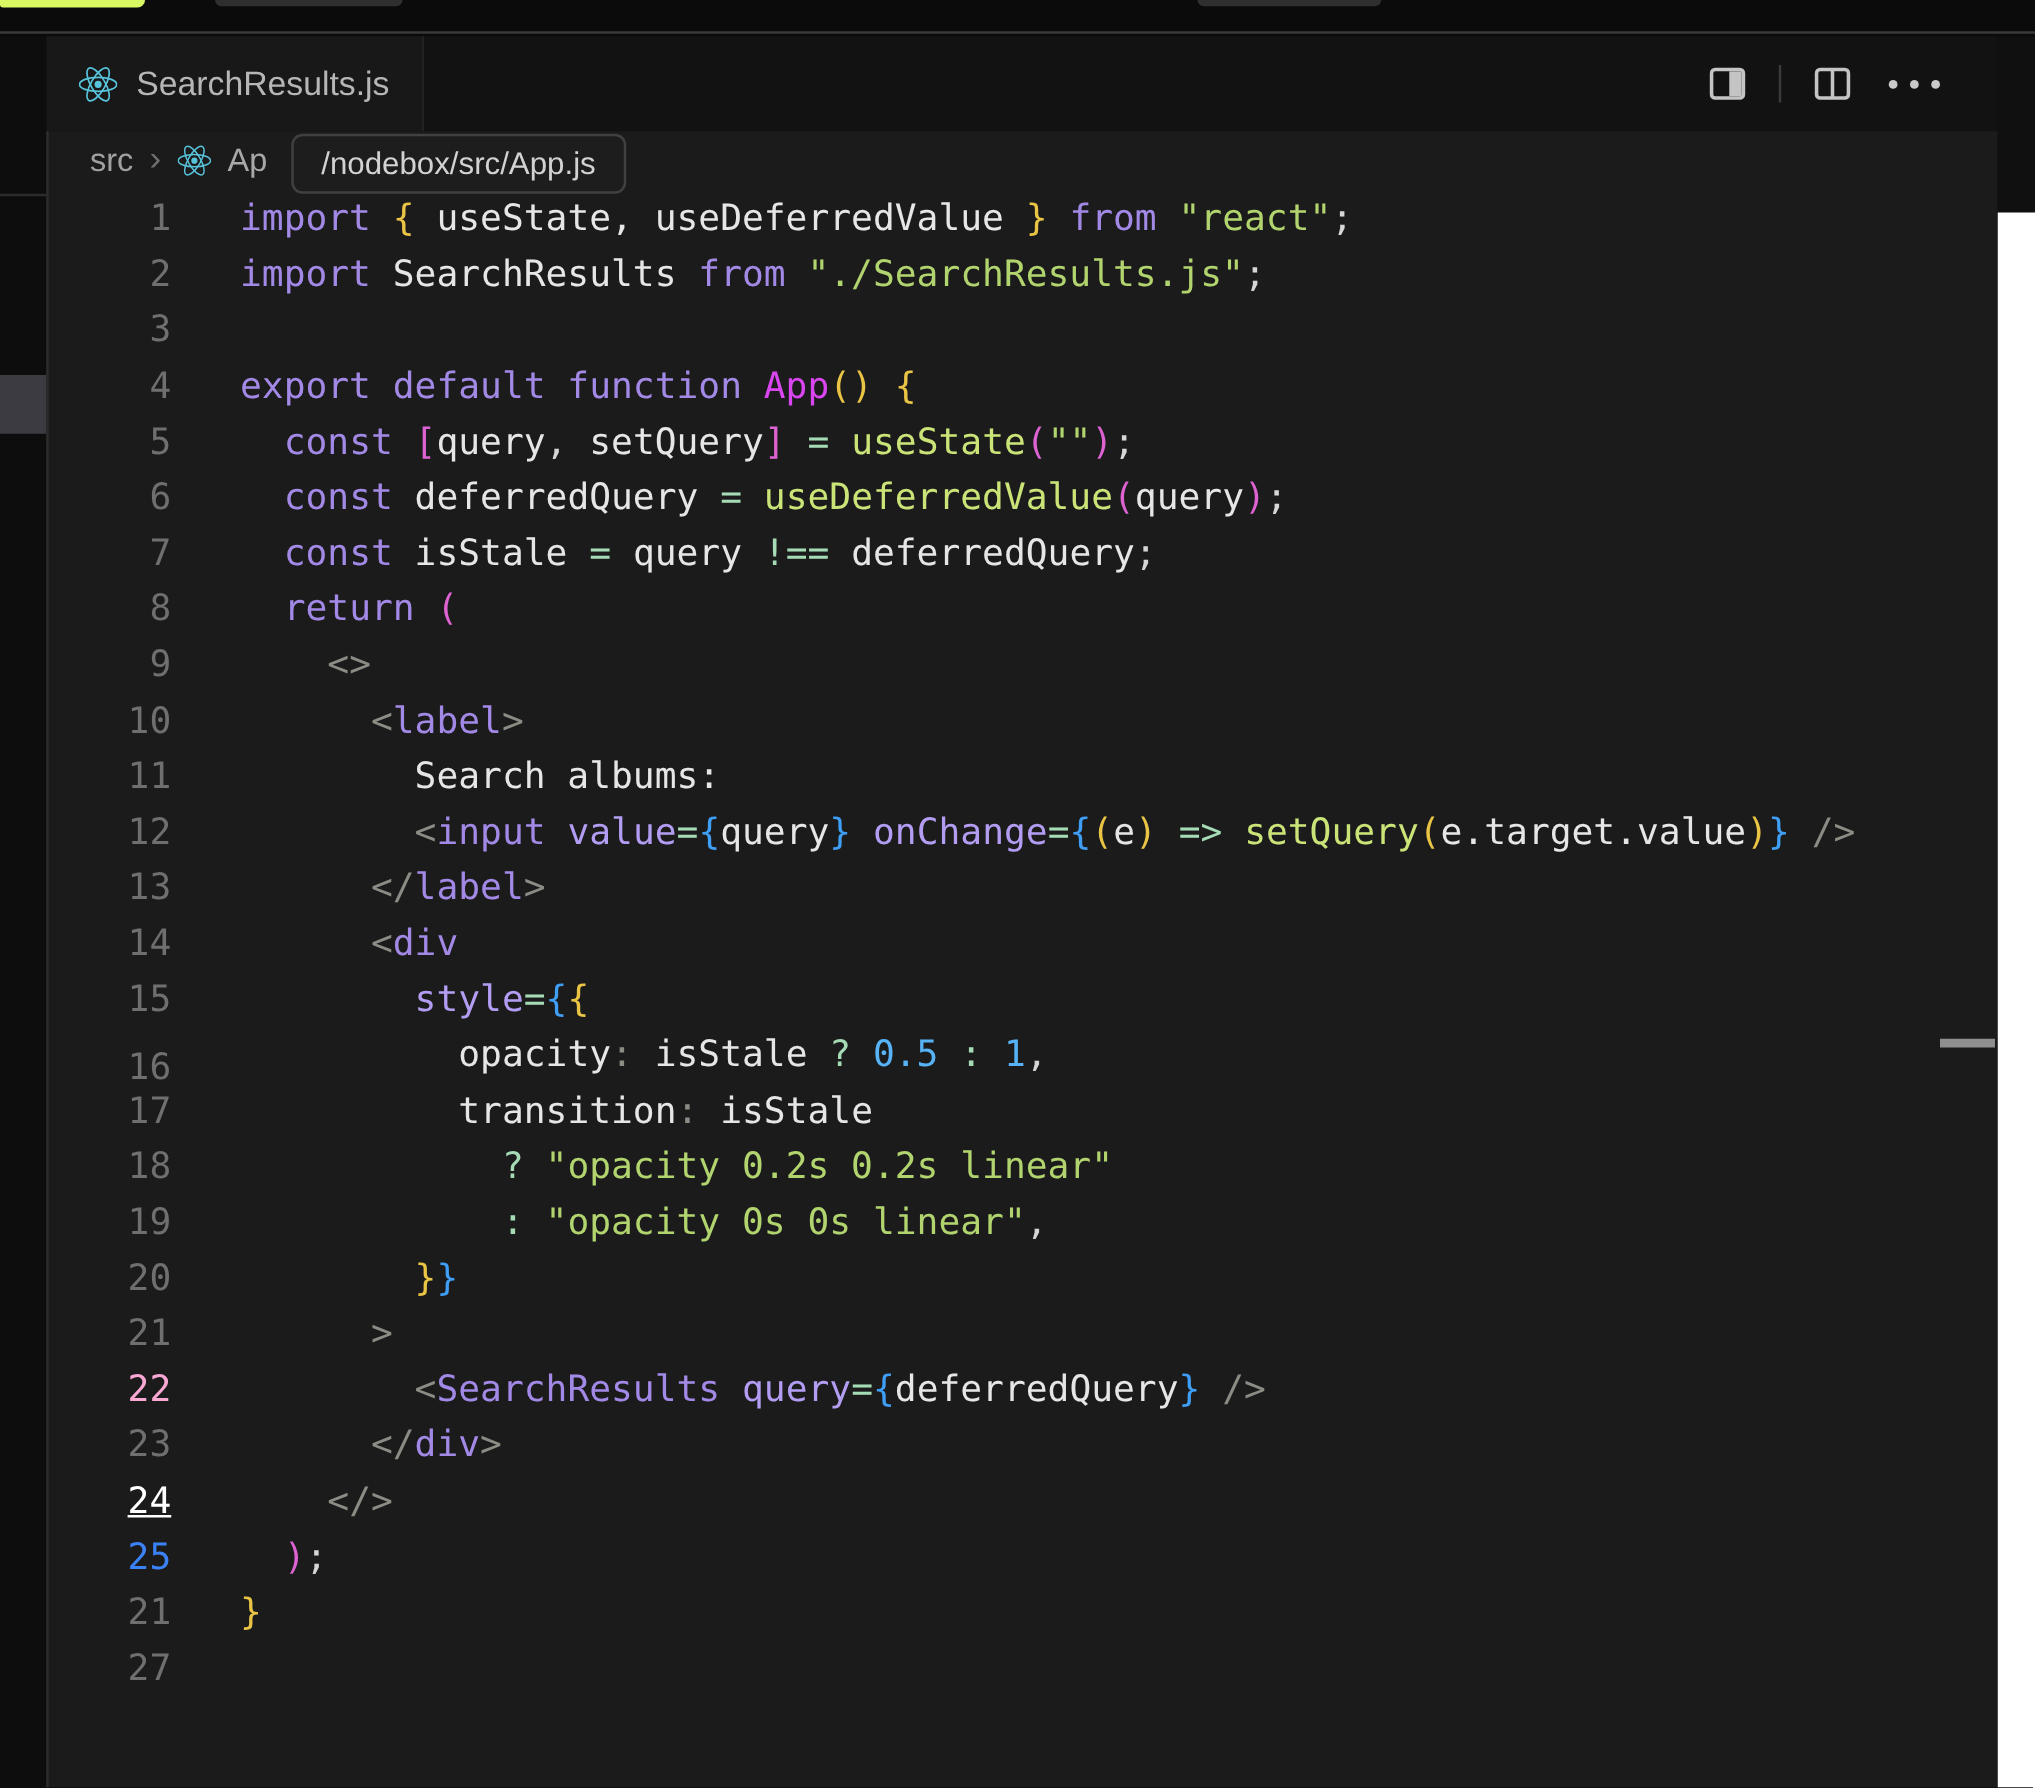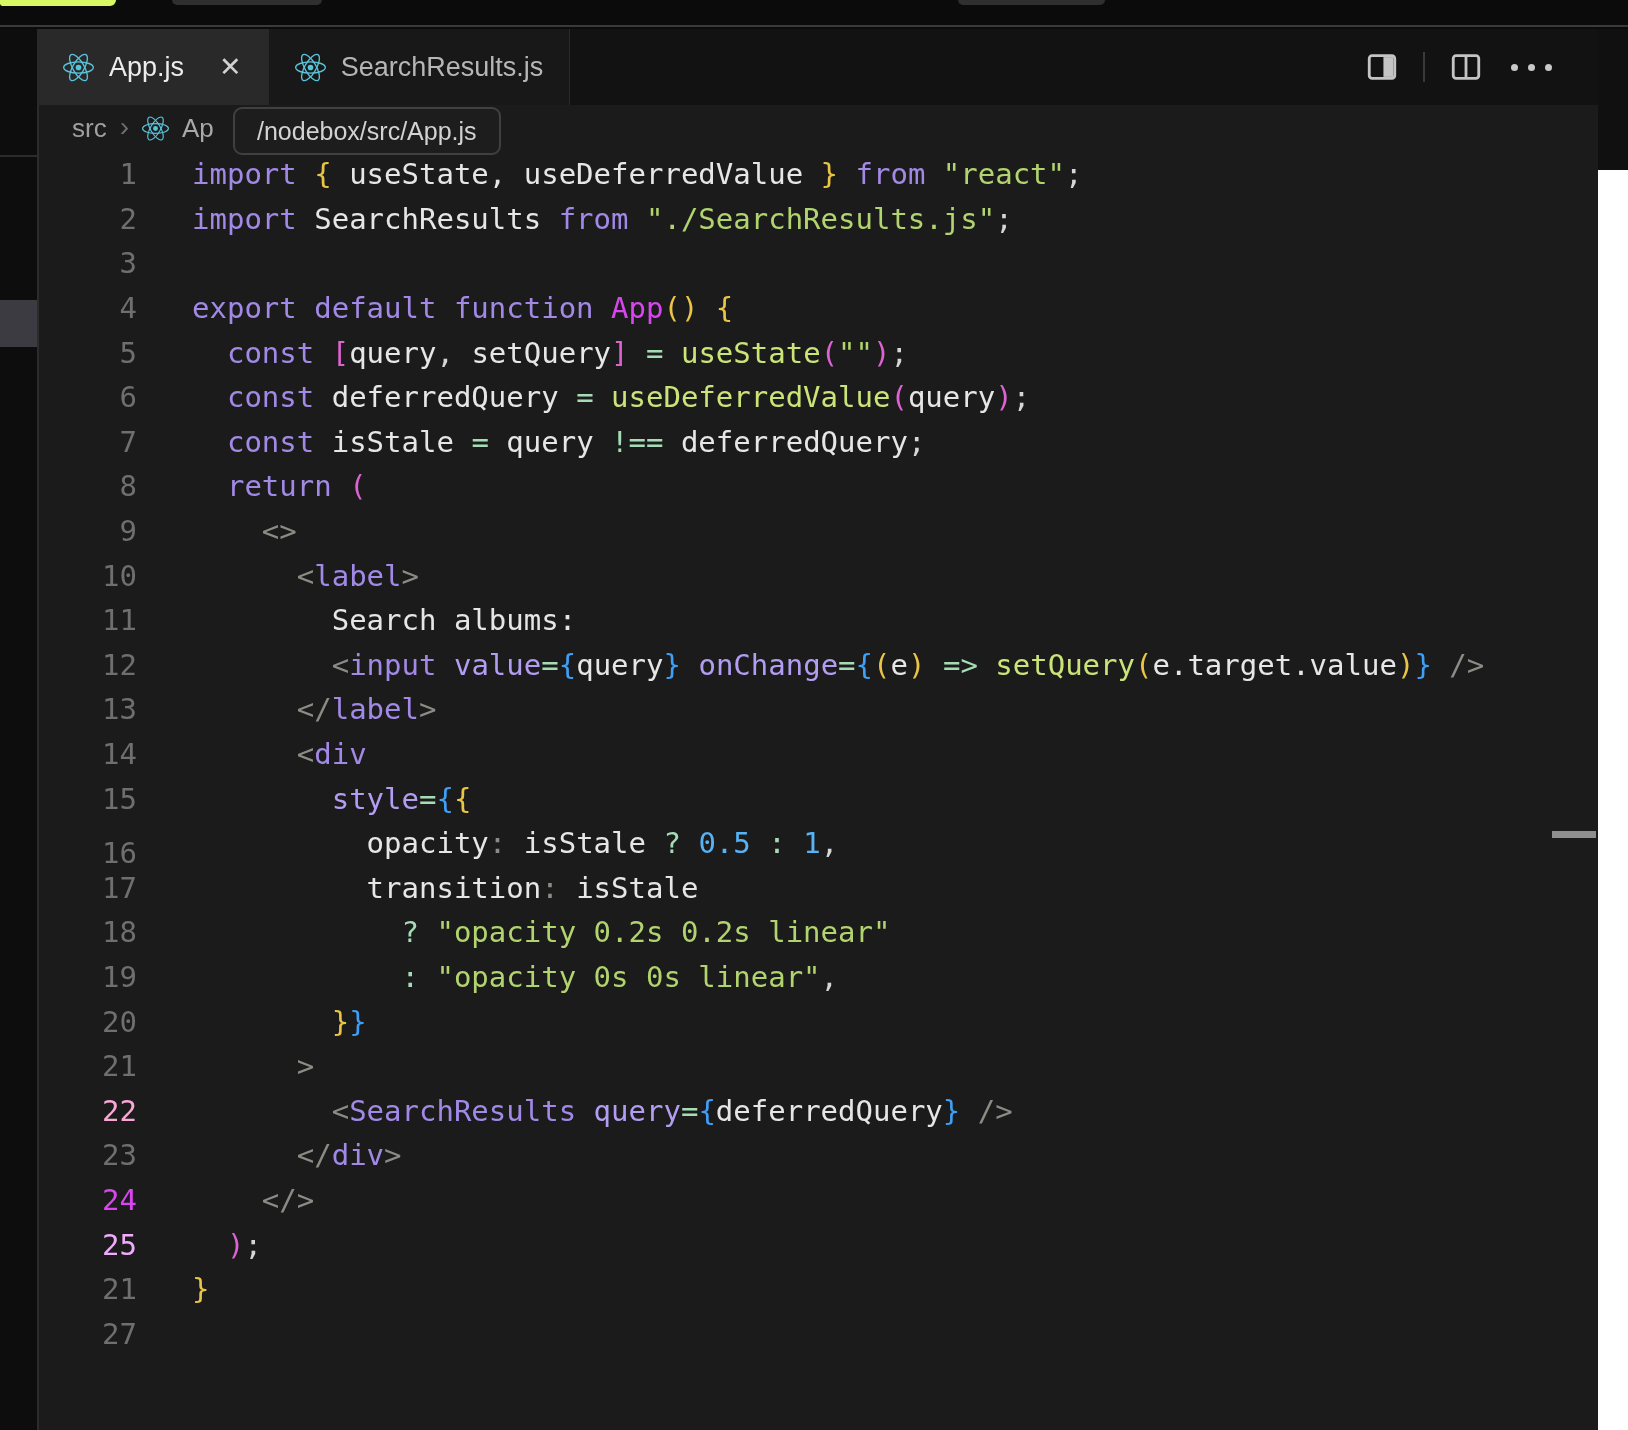--- a/index.html
+++ b/index.html
@@ -77,46 +77,32 @@
   <div class="main">
 
     <div class="left-strip">
       <div class="strip-line"></div>
       <div class="strip-block"></div>
     </div>
 
     <div class="editor-col">
 
       <div class="tab-bar">
-        <div class="tab active">
+
+        <div class="tab inactive">
           <span>
             <svg width="31" height="31" viewBox="-11.5 -11.5 23 23">
               <circle r="2.1" fill="#58c4dc"></circle>
               <g stroke="#58c4dc" stroke-width="1" fill="none">
                 <ellipse rx="11" ry="4.2"></ellipse>
                 <ellipse rx="11" ry="4.2" transform="rotate(60)"></ellipse>
                 <ellipse rx="11" ry="4.2" transform="rotate(120)"></ellipse>
               </g>
             </svg>
           </span>
-          <span>App.js</span>
-          <span class="tab-close">✕</span>
-        </div>
-
-        <div class="tab inactive">
-          <span>
-            <svg width="31" height="31" viewBox="-11.5 -11.5 23 23">
-              <circle r="2.1" fill="#58c4dc"></circle>
-              <g stroke="#58c4dc" stroke-width="1" fill="none">
-                <ellipse rx="11" ry="4.2"></ellipse>
-                <ellipse rx="11" ry="4.2" transform="rotate(60)"></ellipse>
-                <ellipse rx="11" ry="4.2" transform="rotate(120)"></ellipse>
-              </g>
-            </svg>
-          </span>
           <span>SearchResults.js</span>
         </div>
 
         <div class="tab-actions">
           <span>
             <svg width="34" height="34" viewBox="0 0 24 24">
               <rect x="3" y="4" width="18" height="16" rx="2" fill="none" stroke="#c4c4c4" stroke-width="2"></rect>
               <rect x="13" y="5" width="7" height="14" fill="#c4c4c4"></rect>
             </svg>
           </span>
@@ -244,25 +230,25 @@
             </div>
             <div class="line">
               <span class="ln" style="color: #f9a8d4;">22</span>
               <span class="src"><span style="color: rgb(230, 230, 230);">        </span><span style="color: rgb(140, 140, 133);">&lt;</span><span style="color: rgb(162, 137, 230);">SearchResults </span><span style="color: rgb(179, 157, 242);">query</span><span style="color: rgb(165, 220, 181);">=</span><span style="color: rgb(63, 158, 245);">{</span><span style="color: rgb(230, 230, 230);">deferredQuery</span><span style="color: rgb(63, 158, 245);">}</span><span style="color: rgb(230, 230, 230);"> </span><span style="color: rgb(140, 140, 133);">/&gt;</span></span>
             </div>
             <div class="line">
               <span class="ln" style="color: rgb(111, 111, 111);">23</span>
               <span class="src"><span style="color: rgb(230, 230, 230);">      </span><span style="color: rgb(140, 140, 133);">&lt;/</span><span style="color: rgb(162, 137, 230);">div</span><span style="color: rgb(140, 140, 133);">&gt;</span></span>
             </div>
             <div class="line">
-              <span class="ln" style="color: #d946ef;">24</span>
+              <span class="ln" style="color: #ffffff; text-decoration: underline;">24</span>
               <span class="src"><span style="color: rgb(230, 230, 230);">    </span><span style="color: rgb(140, 140, 133);">&lt;/&gt;</span></span>
             </div>
             <div class="line">
-              <span class="ln" style="color: #f0abfc;">25</span>
+              <span class="ln" style="color: #3b82f6;">25</span>
               <span class="src"><span style="color: rgb(230, 230, 230);">  </span><span style="color: rgb(221, 99, 210);">)</span><span style="color: rgb(214, 214, 214);">;</span></span>
             </div>
             <div class="line">
               <span class="ln" style="color: rgb(111, 111, 111);">21</span>
               <span class="src"><span style="color: rgb(234, 197, 69);">}</span></span>
             </div>
             <div class="line">
               <span class="ln" style="color: rgb(111, 111, 111);">27</span>
               <span class="src"></span>
             </div>

